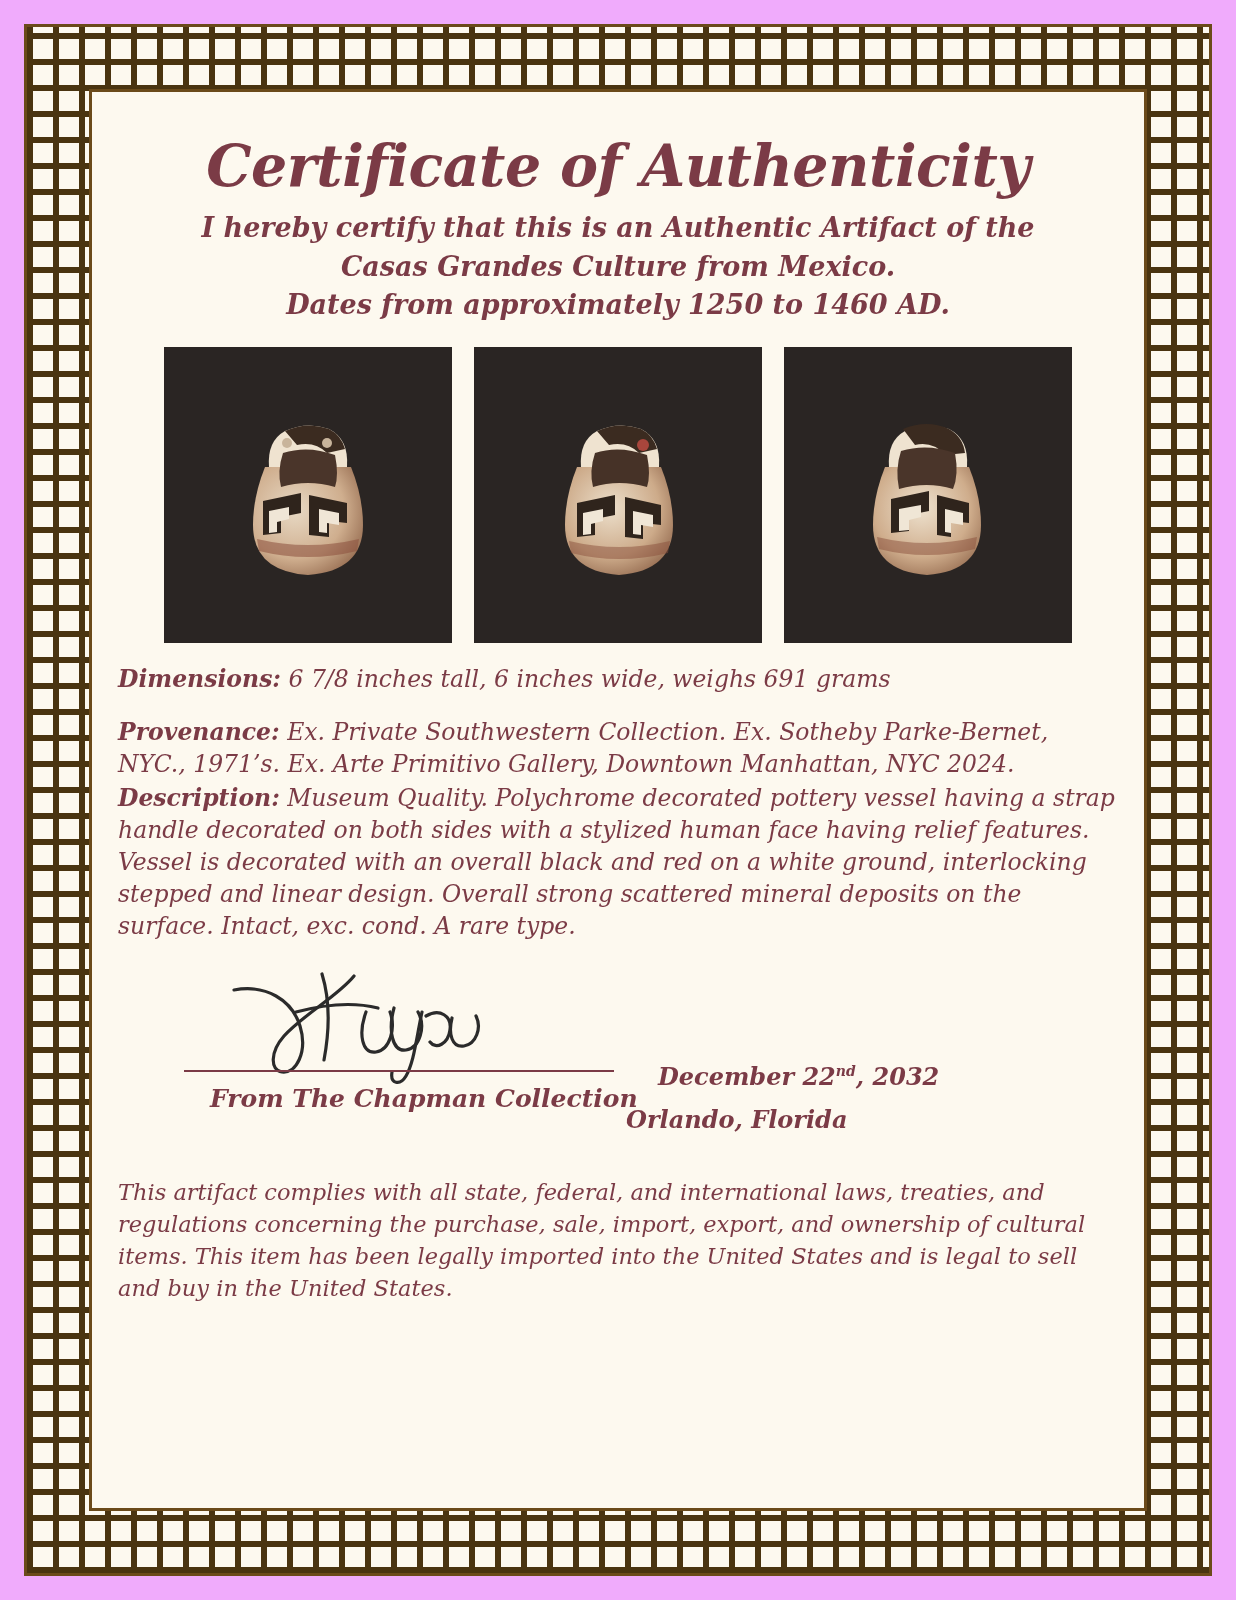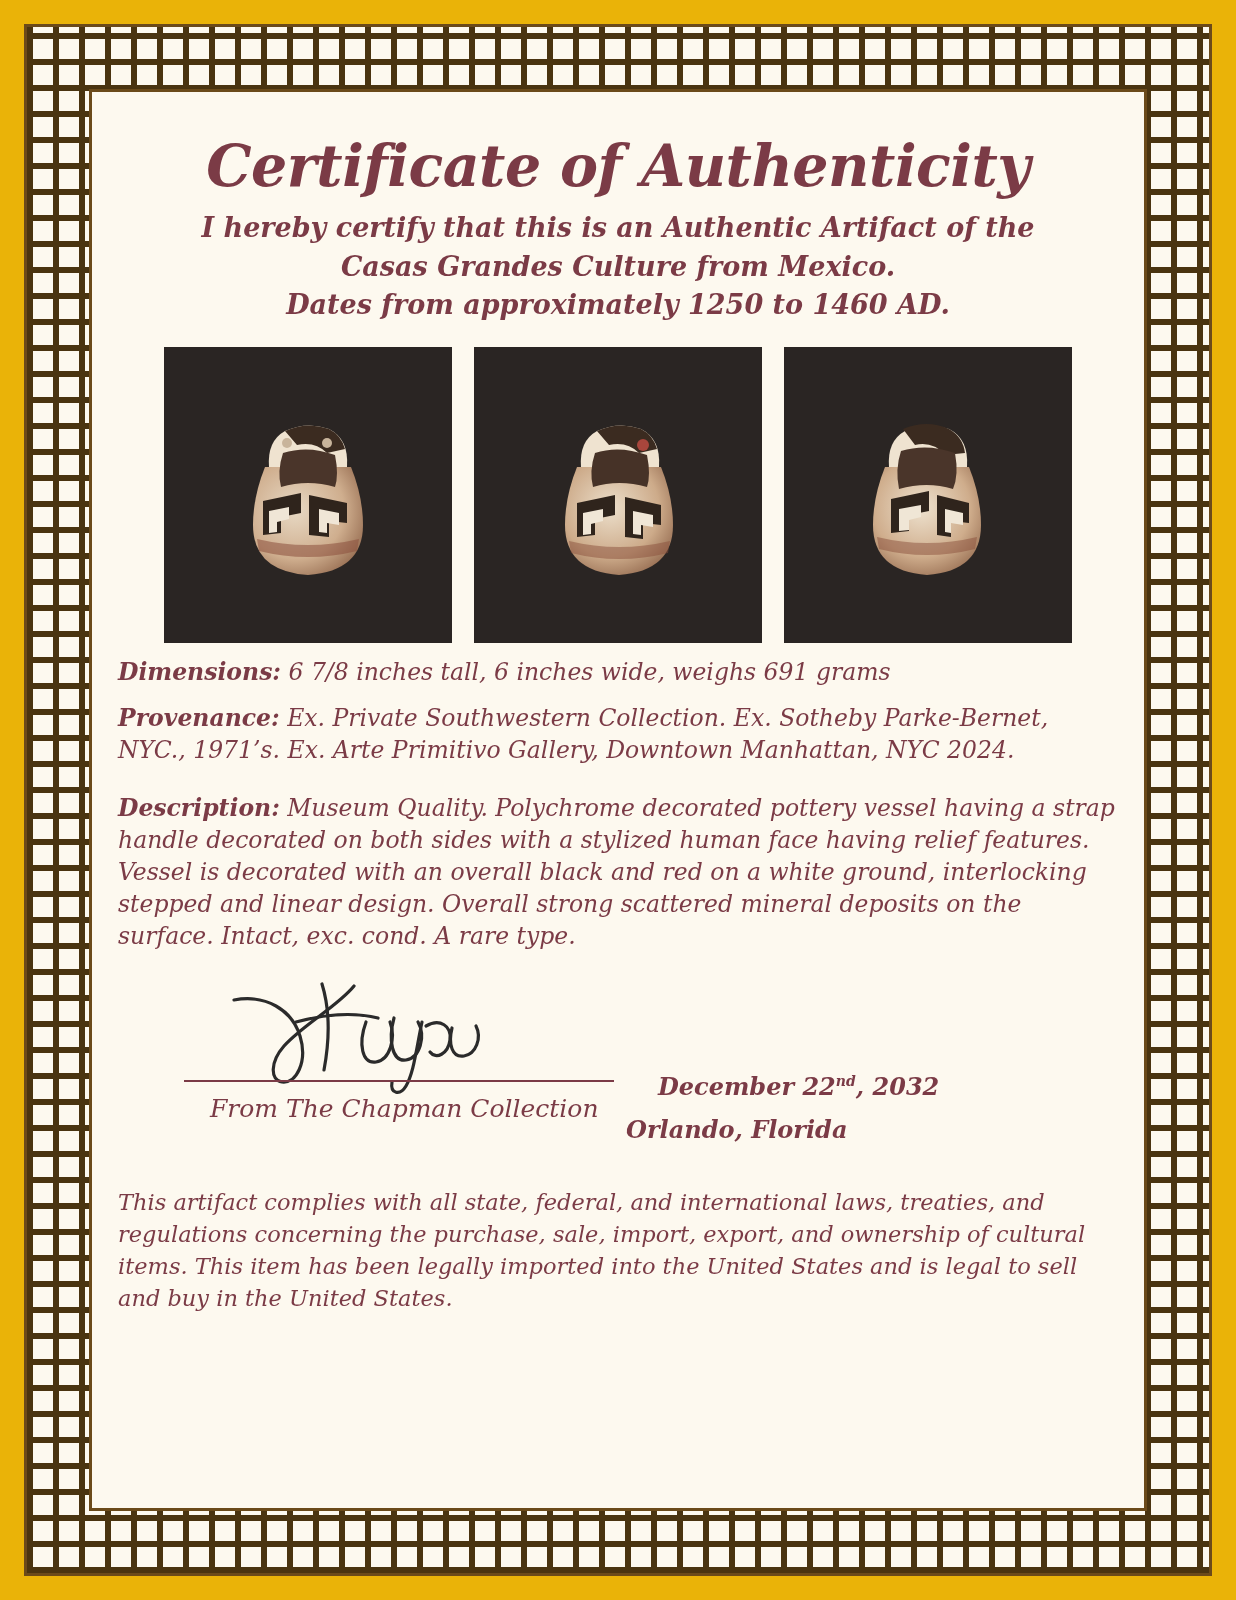--- a/index.html
+++ b/index.html
@@ -11,21 +11,21 @@
     width: 1236px;
     height: 1600px;
     overflow: hidden;
     font-family: "Liberation Serif", serif;
   }
 
   #certificate {
     position: relative;
     width: 1236px;
     height: 1600px;
-    background: #eab308;
+    background: #f0abfc;
     box-sizing: border-box;
   }
 
   
   .frame {
     position: absolute;
     left: 24px;
     top: 24px;
     right: 24px;
     bottom: 24px;
@@ -104,33 +104,33 @@
     position: absolute;
     left: 50%;
     top: 52%;
     transform: translate(-50%, -50%);
     width: 170px;
     height: 200px;
   }
 
   
   .field {
-    margin-top: 14px;
+    margin-top: 21px;
     font-family: "DejaVu Serif", serif;
     font-style: italic;
     font-size: 23.5px;
     line-height: 1.36;
     color: #7b3b46;
     text-align: left;
   }
   .field .lbl {
     font-weight: bold;
   }
   .field.desc {
-    margin-top: 26px;
+    margin-top: 2px;
   }
 
   
   .sig-area {
     position: relative;
     height: 200px;
     margin-top: 10px;
   }
   .sig-svg {
     position: absolute;
@@ -143,21 +143,21 @@
     top: 118px;
     width: 430px;
     border-bottom: 2px solid #7b3b46;
   }
   .sig-from {
     position: absolute;
     left: 92px;
     top: 132px;
     font-family: "DejaVu Serif", serif;
     font-style: italic;
-    font-weight: normal;
+    font-weight: bold;
     font-size: 25px;
     color: #7b3b46;
   }
   .sig-since {
     position: absolute;
     left: 100px;
     top: 180px;
     font-family: "DejaVu Serif", serif;
     font-style: italic;
     font-weight: bold;

